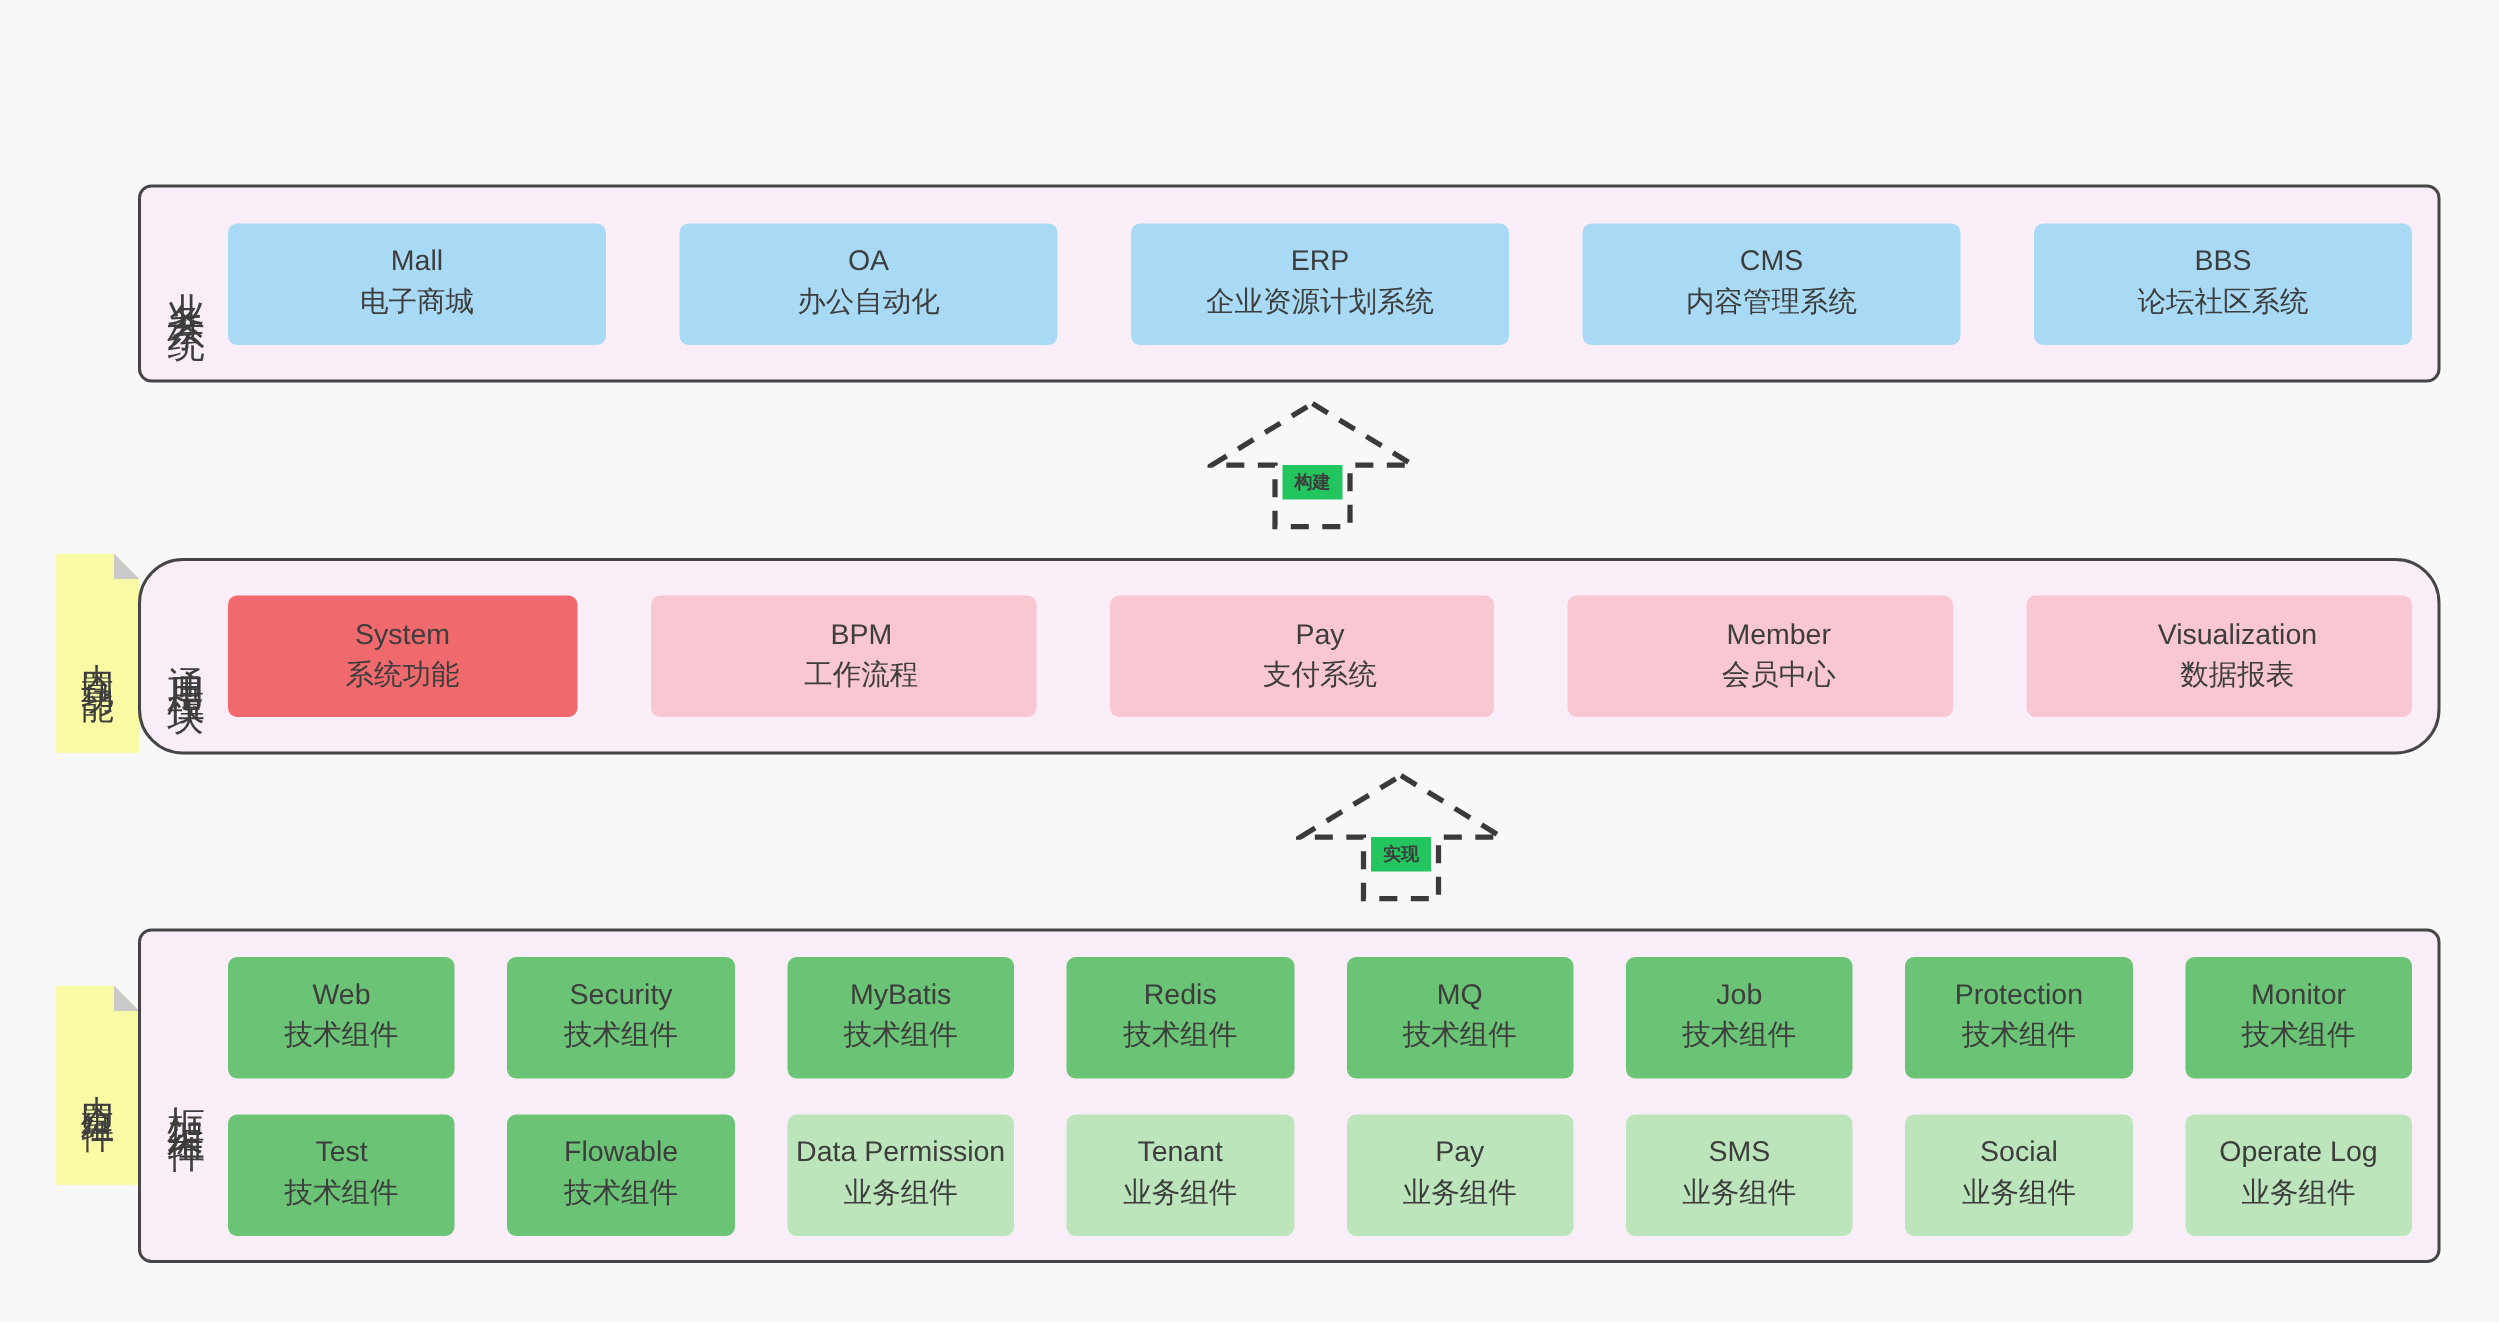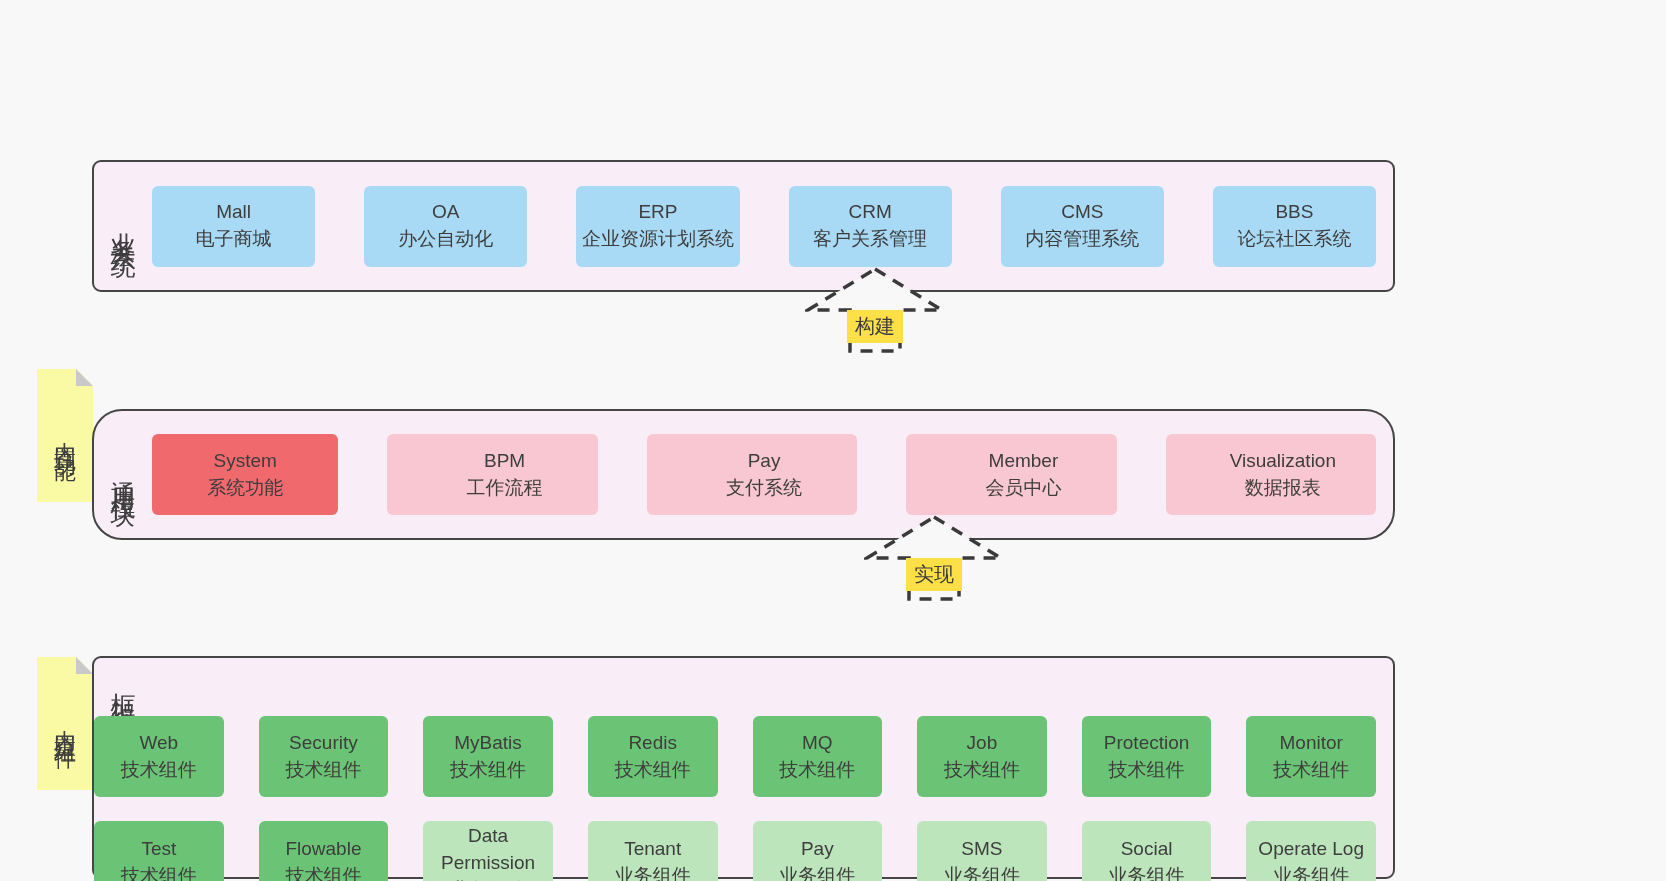--- a/index.html
+++ b/index.html
@@ -9,30 +9,29 @@
     font-family: "Liberation Sans", "DejaVu Sans", sans-serif;
     color: var(--color-text, #3d3d3d);
     overflow: hidden;
   }
   #diagram { position: relative; width: 1666px; height: 881px; }
 
   
   .layer {
     position: absolute;
     left: 92px;
-    width: 1303px;
+    width: 1535px;
     background: var(--color-container, #f9eef7);
     border: 2px solid var(--color-border, #454545);
     border-radius: 9px;
     display: flex;
-    margin-top: 37px;
   }
   .layer--business   { top: 123px; height: 132px; }
   .layer--modules    { top: 372px; height: 131px; border-radius: 30px; }
-  .layer--components { top: 619px; height: 223px; flex-direction: column; }
+  .layer--components { top: 619px; height: 223px; }
 
   .layer-label {
     width: 58px;
     display: flex; align-items: center; justify-content: center;
     flex: 0 0 58px;
   }
   .vtext {
     writing-mode: vertical-rl;
     text-orientation: upright;
     font-size: 25px;
@@ -86,24 +85,25 @@
 
   
   .arrow { position: absolute; width: 140px; height: 90px; }
   .arrow--build     { left: 805px; top: 265px; }
   .arrow--implement { left: 864px; top: 513px; }
   .arrow svg { display: block; width: 140px; height: 90px; }
   .arrow-label {
     position: absolute;
     left: 50%; top: 45px;
     transform: translateX(-50%);
-    background: #fde047;
+    background: #22c55e;
     padding: 3px 8px;
-    font-size: 20px;
+    font-size: 12px;
     white-space: nowrap;
+    font-weight: bold;
   }
 </style>
 </head>
 <body>
 
 <div id="diagram">
     <div class="sticky sticky--modules">
       <div class="fold"></div>
       <span class="vtext">内置功能</span>
     </div>
@@ -121,24 +121,20 @@
             <span class="box-title">Mall</span>
             <span class="box-subtitle">电子商城</span>
           </div>
           <div class="box v-blue">
             <span class="box-title">OA</span>
             <span class="box-subtitle">办公自动化</span>
           </div>
           <div class="box v-blue">
             <span class="box-title">ERP</span>
             <span class="box-subtitle">企业资源计划系统</span>
-          </div>
-          <div class="box v-blue">
-            <span class="box-title">CRM</span>
-            <span class="box-subtitle">客户关系管理</span>
           </div>
           <div class="box v-blue">
             <span class="box-title">CMS</span>
             <span class="box-subtitle">内容管理系统</span>
           </div>
           <div class="box v-blue">
             <span class="box-title">BBS</span>
             <span class="box-subtitle">论坛社区系统</span>
           </div>
         </div>

